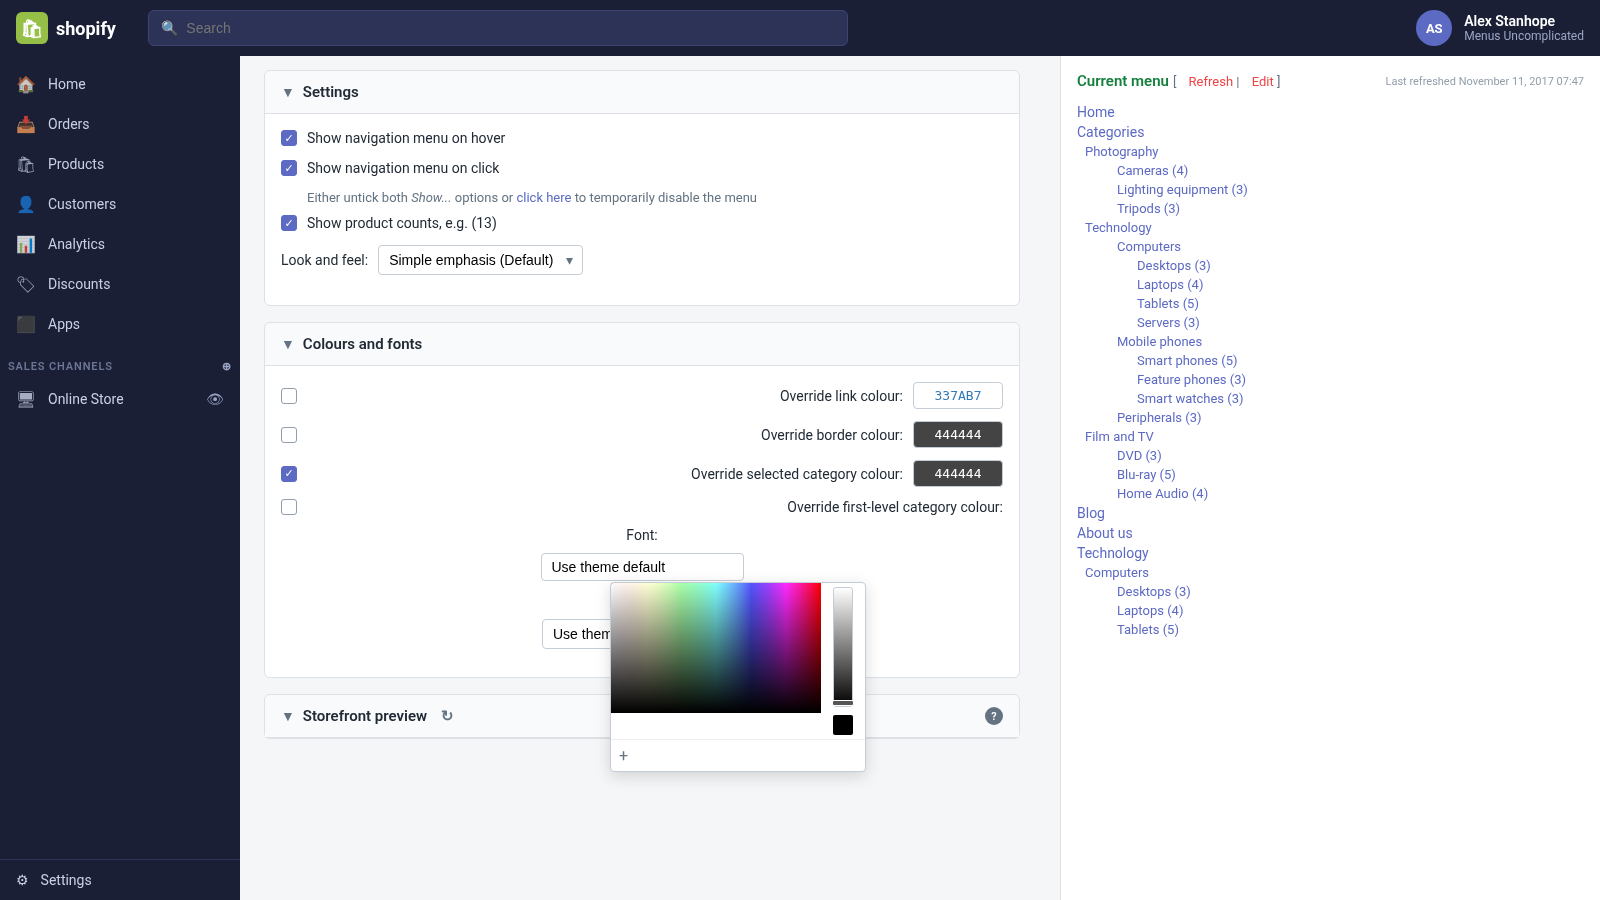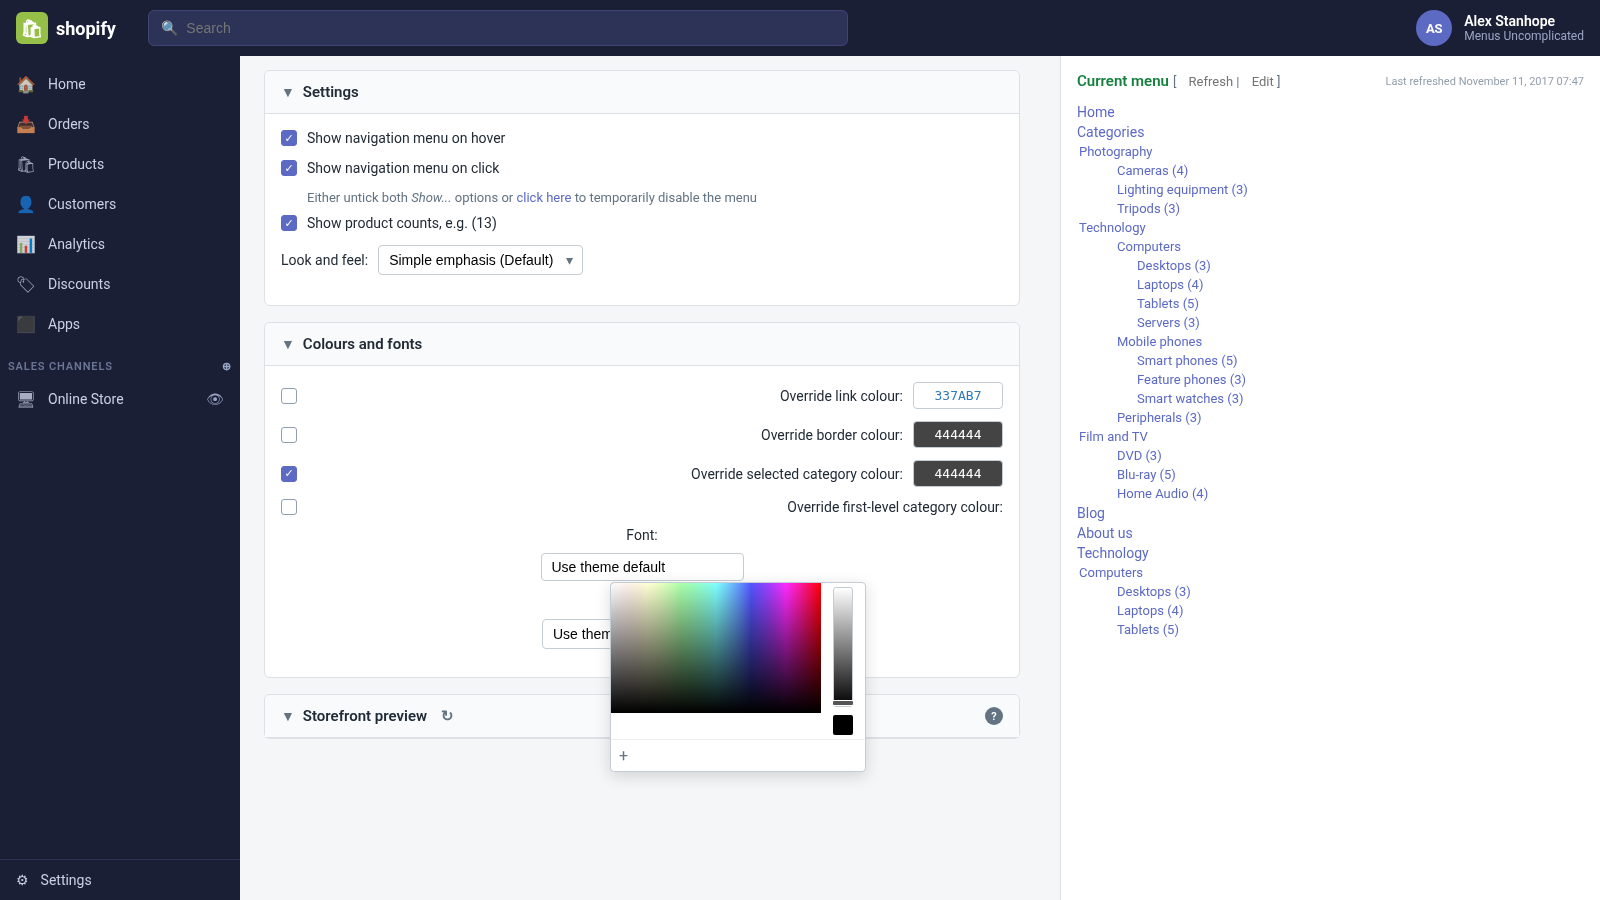--- a/index.html
+++ b/index.html
@@ -175,26 +175,26 @@
       background: white;
       border-left: 1px solid #dde0e4;
       overflow-y: auto;
       padding: 16px;
     }
     .current-menu-header {
       display: flex; align-items: center; gap: 4px; margin-bottom: 12px; flex-wrap: wrap;
     }
     .current-menu-title { font-size: 15px; font-weight: 600; color: #15803d; }
     .menu-actions { color: #637381; font-size: 13px; }
-    .menu-actions a { color: #737373; text-decoration: none; padding-left: 9px; }
+    .menu-actions a { color: #ef4444; text-decoration: none; padding-left: 9px; }
     .last-refreshed { margin-left: auto; font-size: 11px; color: #919eab; }
     .menu-tree { font-size: 13px; }
     .menu-item { padding: 2px 0; color: #5c6ac4; cursor: pointer; }
     .menu-item.level0 { margin-left: 0; font-size: 14px; color: #5c6ac4; }
-    .menu-item.level1 { margin-left: 2px; }
+    .menu-item.level1 { margin-left: 8px; }
     .menu-item.level2 { margin-left: 40px; }
     .menu-item.level3 { margin-left: 60px; }
   </style>
 </head>
 <body>
 
 <nav class="top-nav">
   <div class="logo">
     <div class="logo-icon">🛍</div>
     <span>shopify</span>

